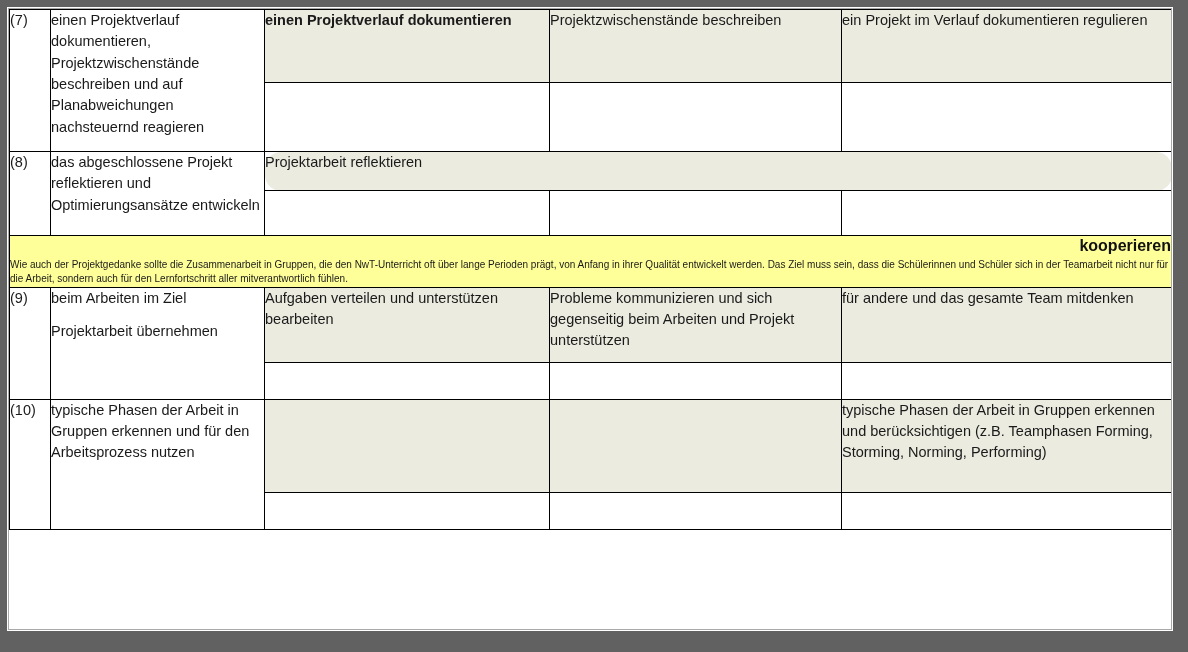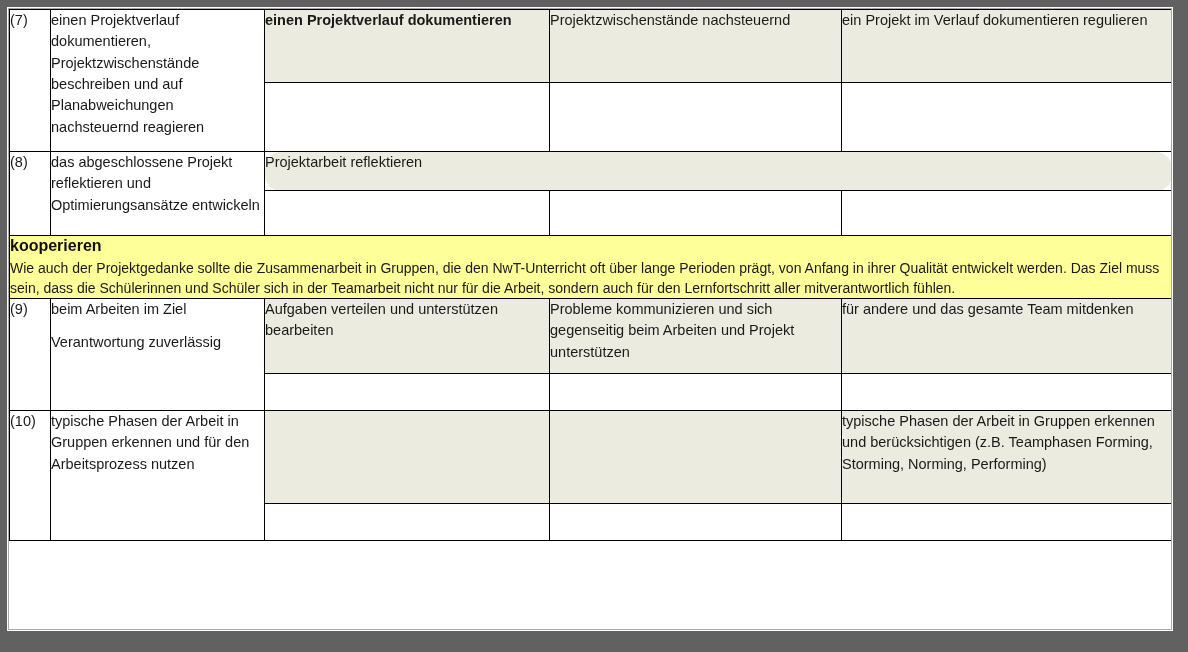--- a/index.html
+++ b/index.html
@@ -82,23 +82,24 @@
     border-right: 1px solid #000;
     border-top: 1px solid #000;
     border-bottom: 1px solid #000;
   }
   .banner-title {
     font-size: 16px;
     font-weight: bold;
     color: #111;
     line-height: 1.3;
     margin: 0 0 1px 0;
+    text-align: right;
   }
   .banner-body {
-    font-size: 14px;
+    font-size: 10px;
     line-height: 1.44;
     color: #1a1a1a;
     margin: 0;
   }
 
   
   .h-tall   { height: 72px; font-weight: bold; }
   .h-blank  { height: 68px; }
   .h-blank2 { height: 44px; }
   .h-blank3 { height: 36px; }
@@ -117,21 +118,21 @@
       <col class="c-a">
       <col class="c-b">
       <col class="c-c">
     </colgroup>
     <tbody>
 
       <tr>
         <td class="num-cell" rowspan="2">(7)</td>
         <td class="cell-pad" rowspan="2">einen Projektverlauf dokumentieren, Projektzwischenstände beschreiben und auf Planabweichungen nachsteuernd reagieren</td>
         <td class="cell-pad beige h-tall">einen Projektverlauf dokumentieren</td>
-        <td class="cell-pad beige">Projektzwischenstände nachsteuernd</td>
+        <td class="cell-pad beige">Projektzwischenstände beschreiben</td>
         <td class="cell-pad beige">ein Projekt im Verlauf dokumentieren regulieren</td>
       </tr>
       <tr class="blank-row">
         <td class="cell-pad h-blank"></td>
         <td class="cell-pad"></td>
         <td class="cell-pad"></td>
       </tr>
 
       <tr>
         <td class="num-cell" rowspan="2">(8)</td>
@@ -149,21 +150,21 @@
           <div class="banner-title">kooperieren</div>
           <div class="banner-body">Wie auch der Projektgedanke sollte die Zusammenarbeit in Gruppen, die den NwT-Unterricht oft über lange Perioden prägt, von Anfang in ihrer Qualität entwickelt werden. Das Ziel muss sein, dass die Schülerinnen und Schüler sich in der Teamarbeit nicht nur für die Arbeit, sondern auch für den Lernfortschritt aller mitverantwortlich fühlen.</div>
         </td>
       </tr>
 
       <tr>
         <td class="num-cell" rowspan="2">(9)</td>
         <td class="cell-pad" rowspan="2">
           <span>beim Arbeiten im Ziel</span>
           <span class="gap"></span>
-          <span>Verantwortung zuverlässig</span>
+          <span>Projektarbeit übernehmen</span>
         </td>
         <td class="cell-pad beige h-r9">Aufgaben verteilen und unterstützen bearbeiten</td>
         <td class="cell-pad beige">Probleme kommunizieren und sich gegenseitig beim Arbeiten und Projekt unterstützen</td>
         <td class="cell-pad beige">für andere und das gesamte Team mitdenken</td>
       </tr>
       <tr class="blank-row">
         <td class="cell-pad h-blank3"></td>
         <td class="cell-pad"></td>
         <td class="cell-pad"></td>
       </tr>

